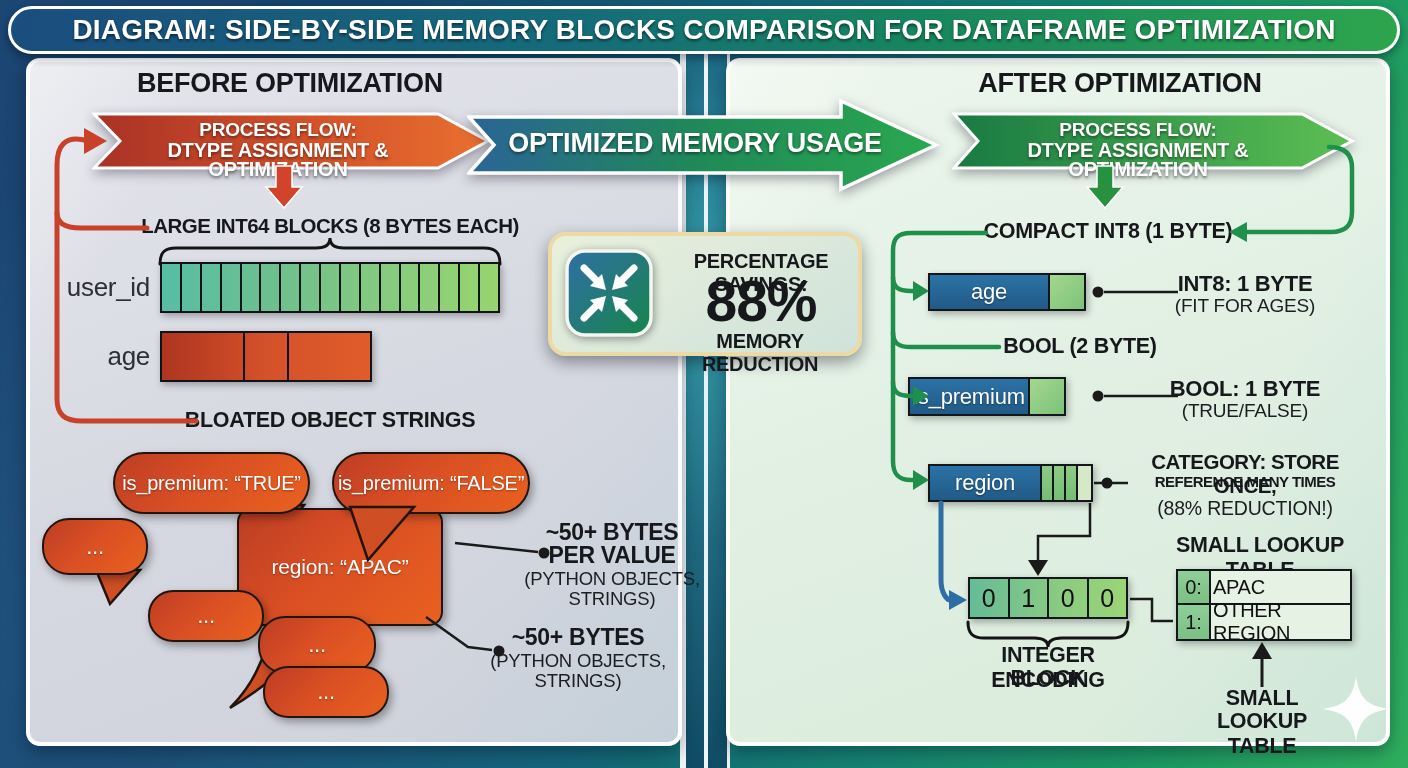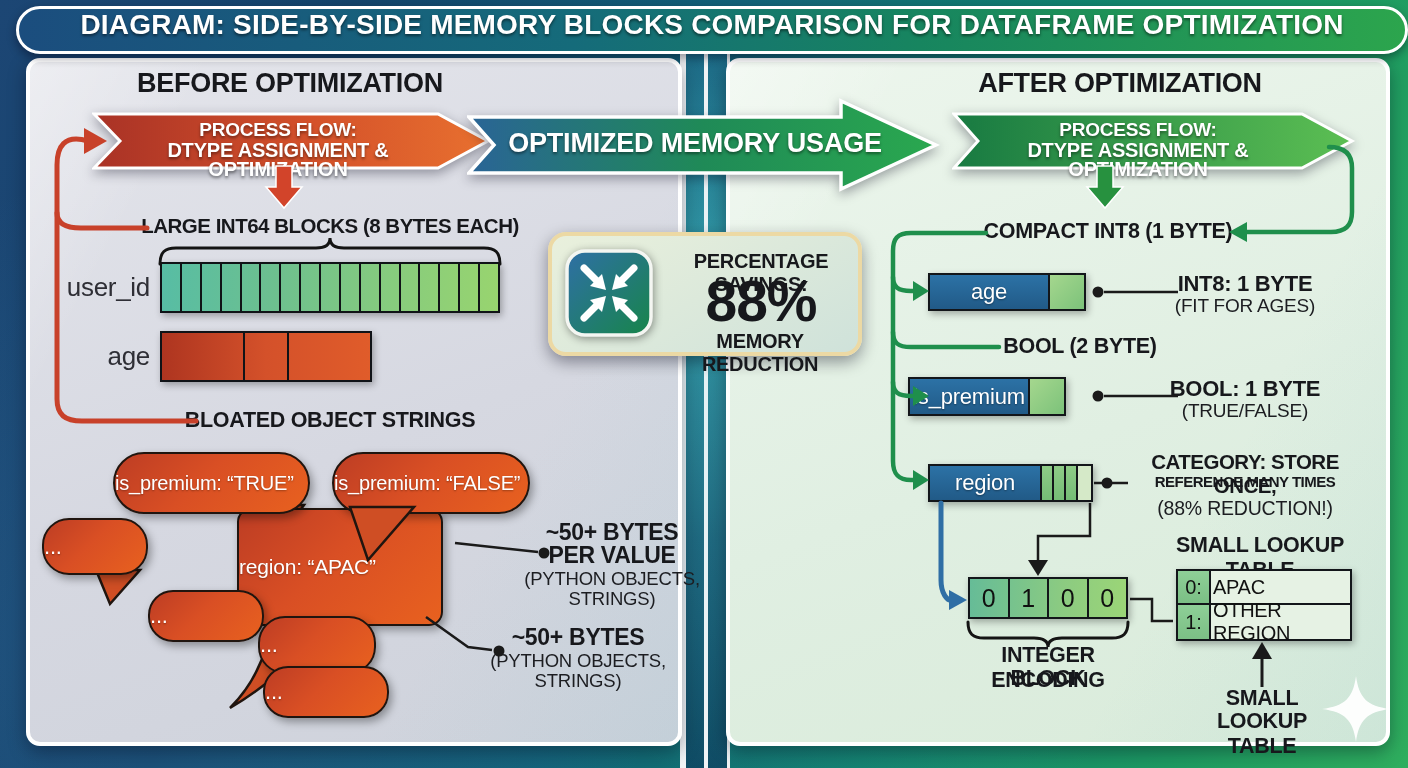--- a/index.html
+++ b/index.html
@@ -6,23 +6,23 @@
   html,body{width:1408px;height:768px;overflow:hidden}
   body{position:relative;font-family:"Liberation Sans",sans-serif;
     background:linear-gradient(105deg,#1c4674 0%,#14446b 22%,#136178 46%,#11806e 66%,#1d9a62 85%,#2fae5e 100%)}
   body::after{content:"";position:absolute;inset:0;pointer-events:none;
     background:radial-gradient(circle at 62% 55%,rgba(130,225,235,.20),transparent 42%),
                radial-gradient(circle at 12% 85%,rgba(90,180,230,.15),transparent 35%)}
   .abs{position:absolute}
   .z2{z-index:2}.z4{z-index:4}.z6{z-index:6}
 
   
-  .banner{left:16px;top:6px;width:1392px;height:48px;border:3px solid #fff;border-radius:24px;
+  .banner{left:8px;top:6px;width:1392px;height:48px;border:3px solid #fff;border-radius:24px;
     background:linear-gradient(90deg,#1b4d7e,#156b7a 40%,#17855f 65%,#2ca54d);
-    display:flex;justify-content:center;z-index:7;
+    display:flex;align-items:center;justify-content:center;z-index:7;
     box-shadow:0 4px 10px rgba(0,0,20,.4)}
   .banner span{color:#fff;font-weight:bold;font-size:28px;letter-spacing:.2px;
     text-shadow:0 2px 3px rgba(0,0,0,.5)}
 
   
   .gapwhite{left:680px;top:54px;width:50px;height:714px;background:#f2f4f6;z-index:0}
   .bar{top:54px;height:714px;z-index:0;background:linear-gradient(#1d6a86,#2a93a0 32%,#145c74 68%,#0e4a63)}
   .bar1{left:686px;width:18px}.bar2{left:708px;width:19px}
   .panel{top:58px;height:688px;border:4px solid #fff;border-radius:14px;z-index:1;
     box-shadow:0 6px 18px rgba(0,0,20,.35)}
@@ -61,21 +61,21 @@
   .row-userid{left:160px;top:262px;width:340px;height:51px;
     background:linear-gradient(90deg,#57bda4,#6ec08e 35%,#85cb7f 65%,#98d46f)}
   .row-age{left:160px;top:331px;width:212px;height:51px;
     background:linear-gradient(90deg,#ae3520,#d4512a 50%,#e05c2a)}
   .memrow .cell{flex:1;border-right:2px solid #101317}
   .memrow .cell:last-child{border-right:none}
   .row-age .cell:nth-child(2){flex:0 0 44px}
 
   
   .bubble{position:absolute;z-index:3;background:linear-gradient(135deg,#bd3d24,#d94f24 45%,#e8611f);
-    border:2.5px solid #20150f;color:#fff;display:flex;align-items:center;
+    border:2.5px solid #20150f;color:#fff;display:flex;align-items:center;justify-content:center;
     font-size:20px;box-shadow:3px 4px 9px rgba(0,0,0,.35);text-shadow:0 1px 2px rgba(0,0,0,.35);letter-spacing:-.2px}
   .b-true{left:113px;top:452px;width:197px;height:62px;border-radius:31px}
   .b-false{left:332px;top:452px;width:198px;height:62px;border-radius:31px}
   .b-dots1{left:42px;top:518px;width:106px;height:57px;border-radius:27px;font-size:22px}
   .b-region{left:237px;top:508px;width:206px;height:118px;border-radius:14px;font-size:21px}
   .b-dots2{left:148px;top:590px;width:116px;height:52px;border-radius:25px;font-size:22px}
   .b-dots3{left:258px;top:616px;width:118px;height:58px;border-radius:27px;font-size:22px}
   .b-dots4{left:263px;top:666px;width:126px;height:52px;border-radius:25px;font-size:22px}
 
   

